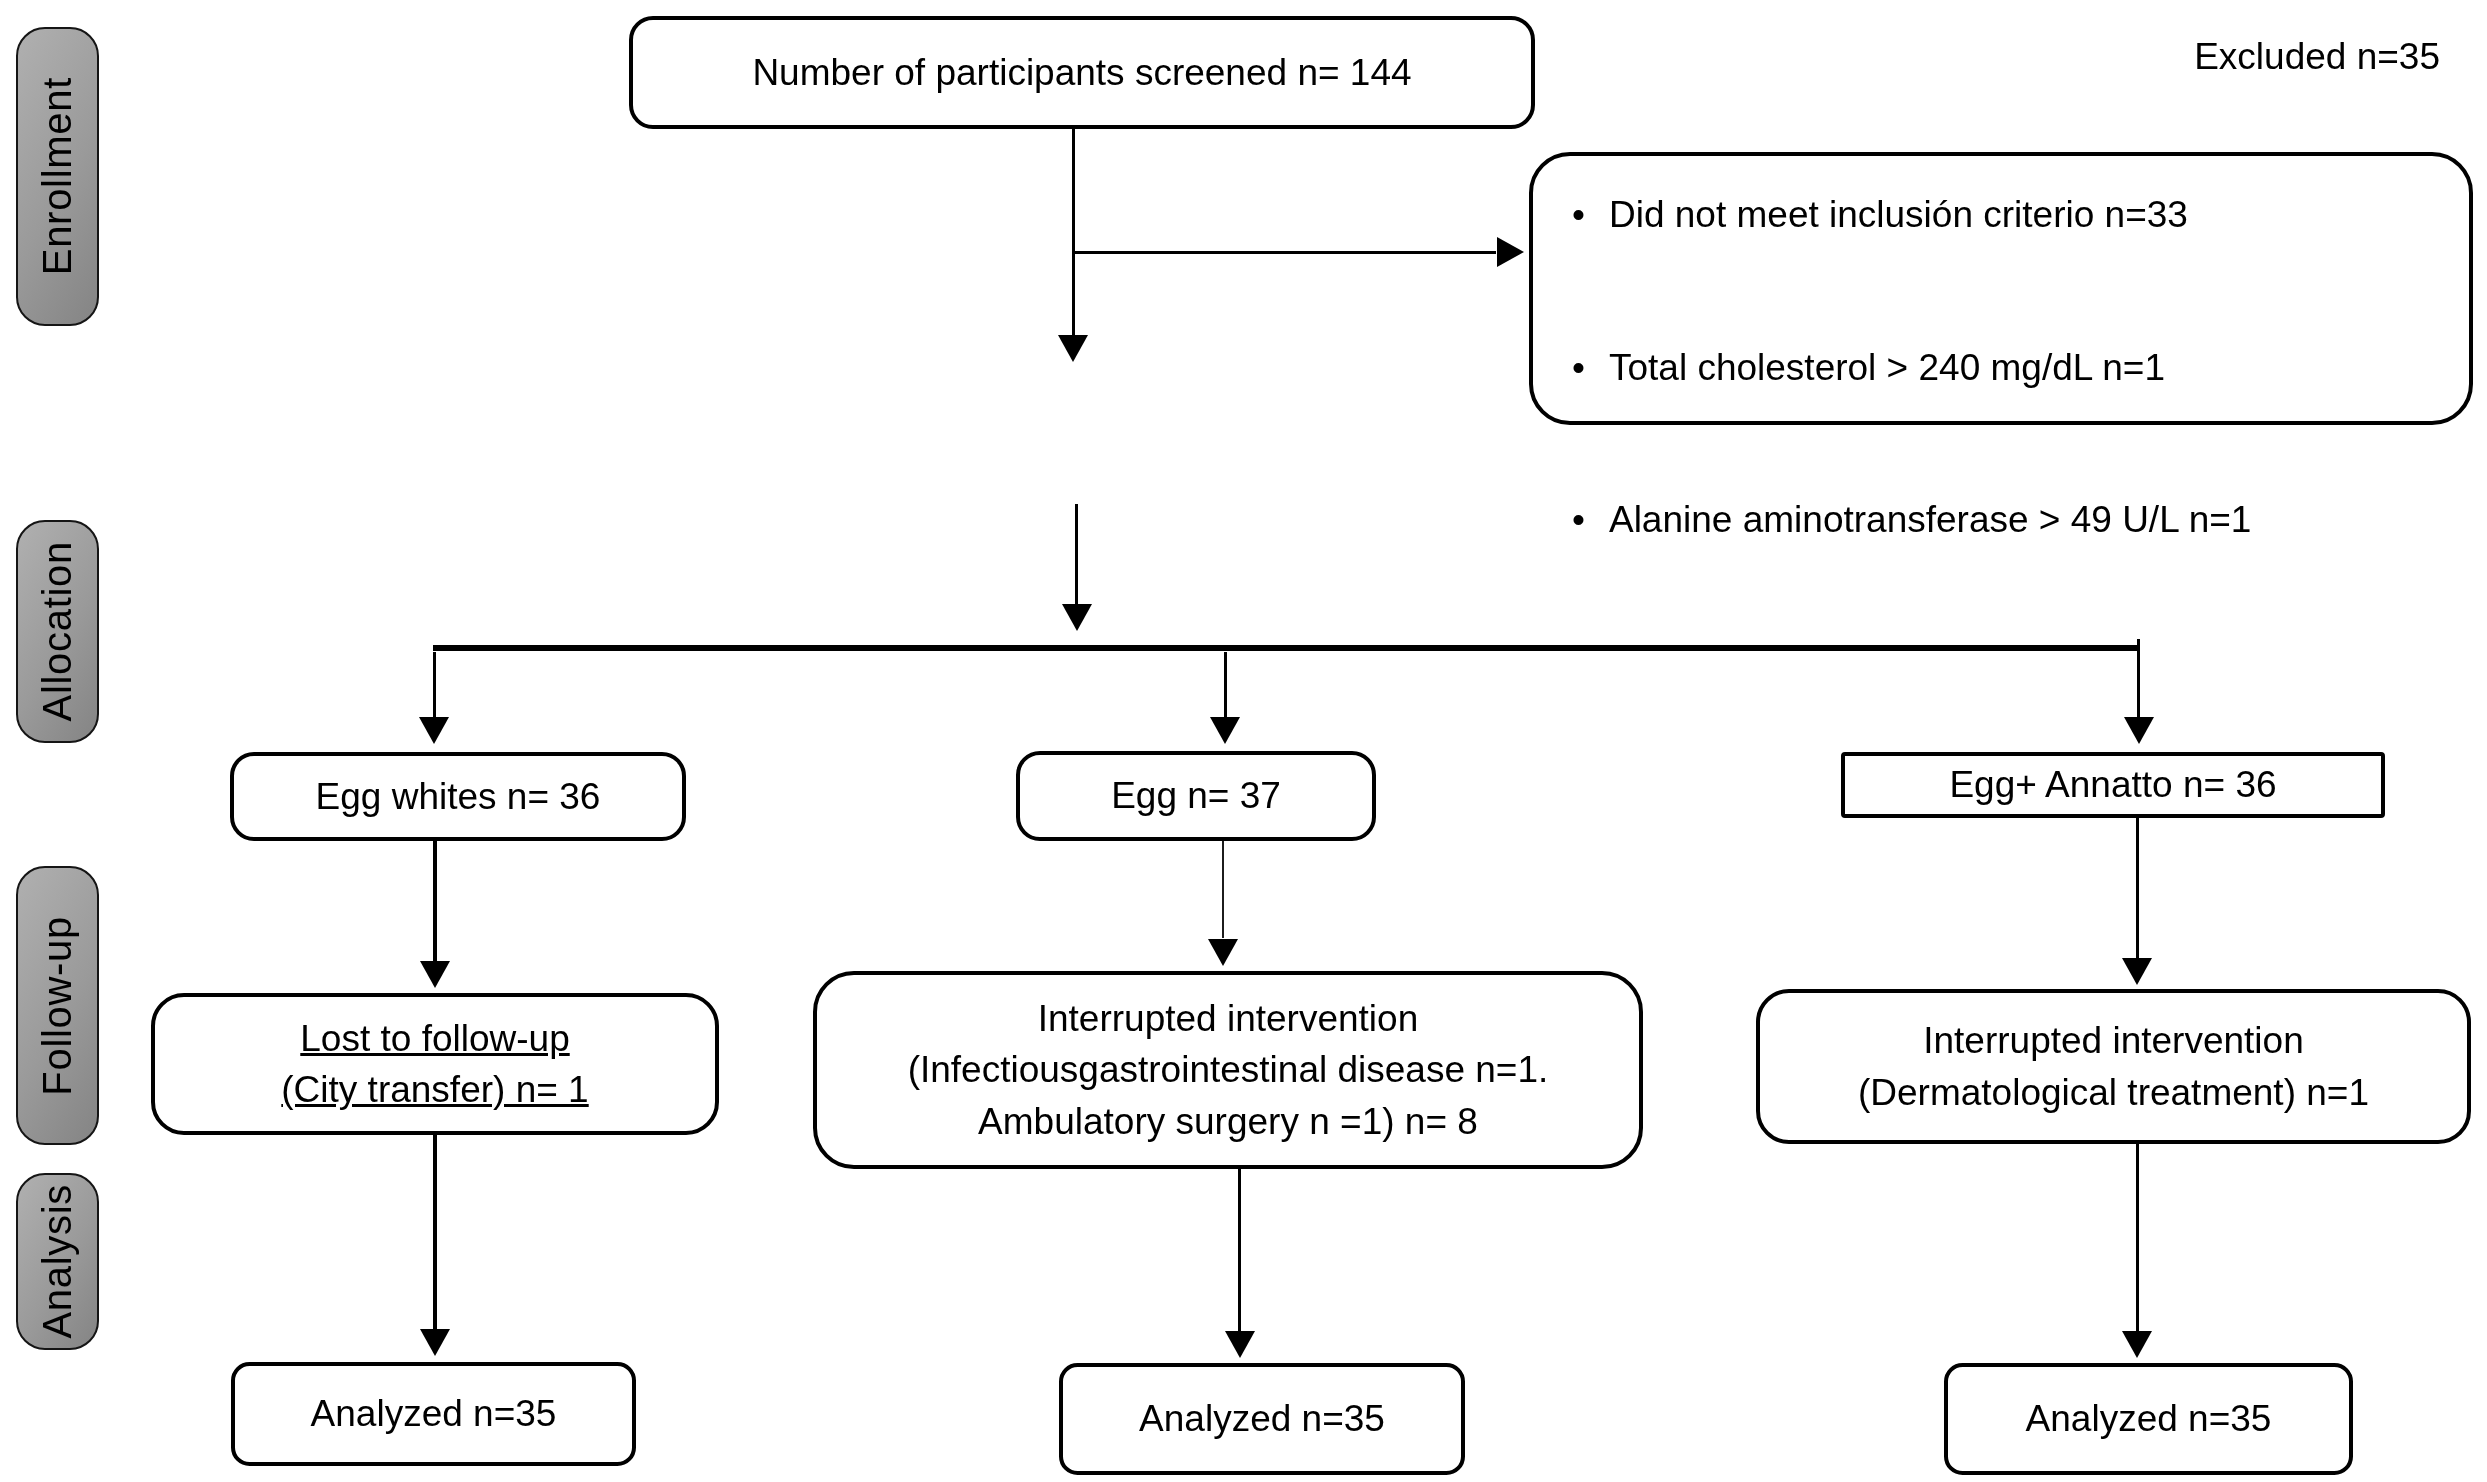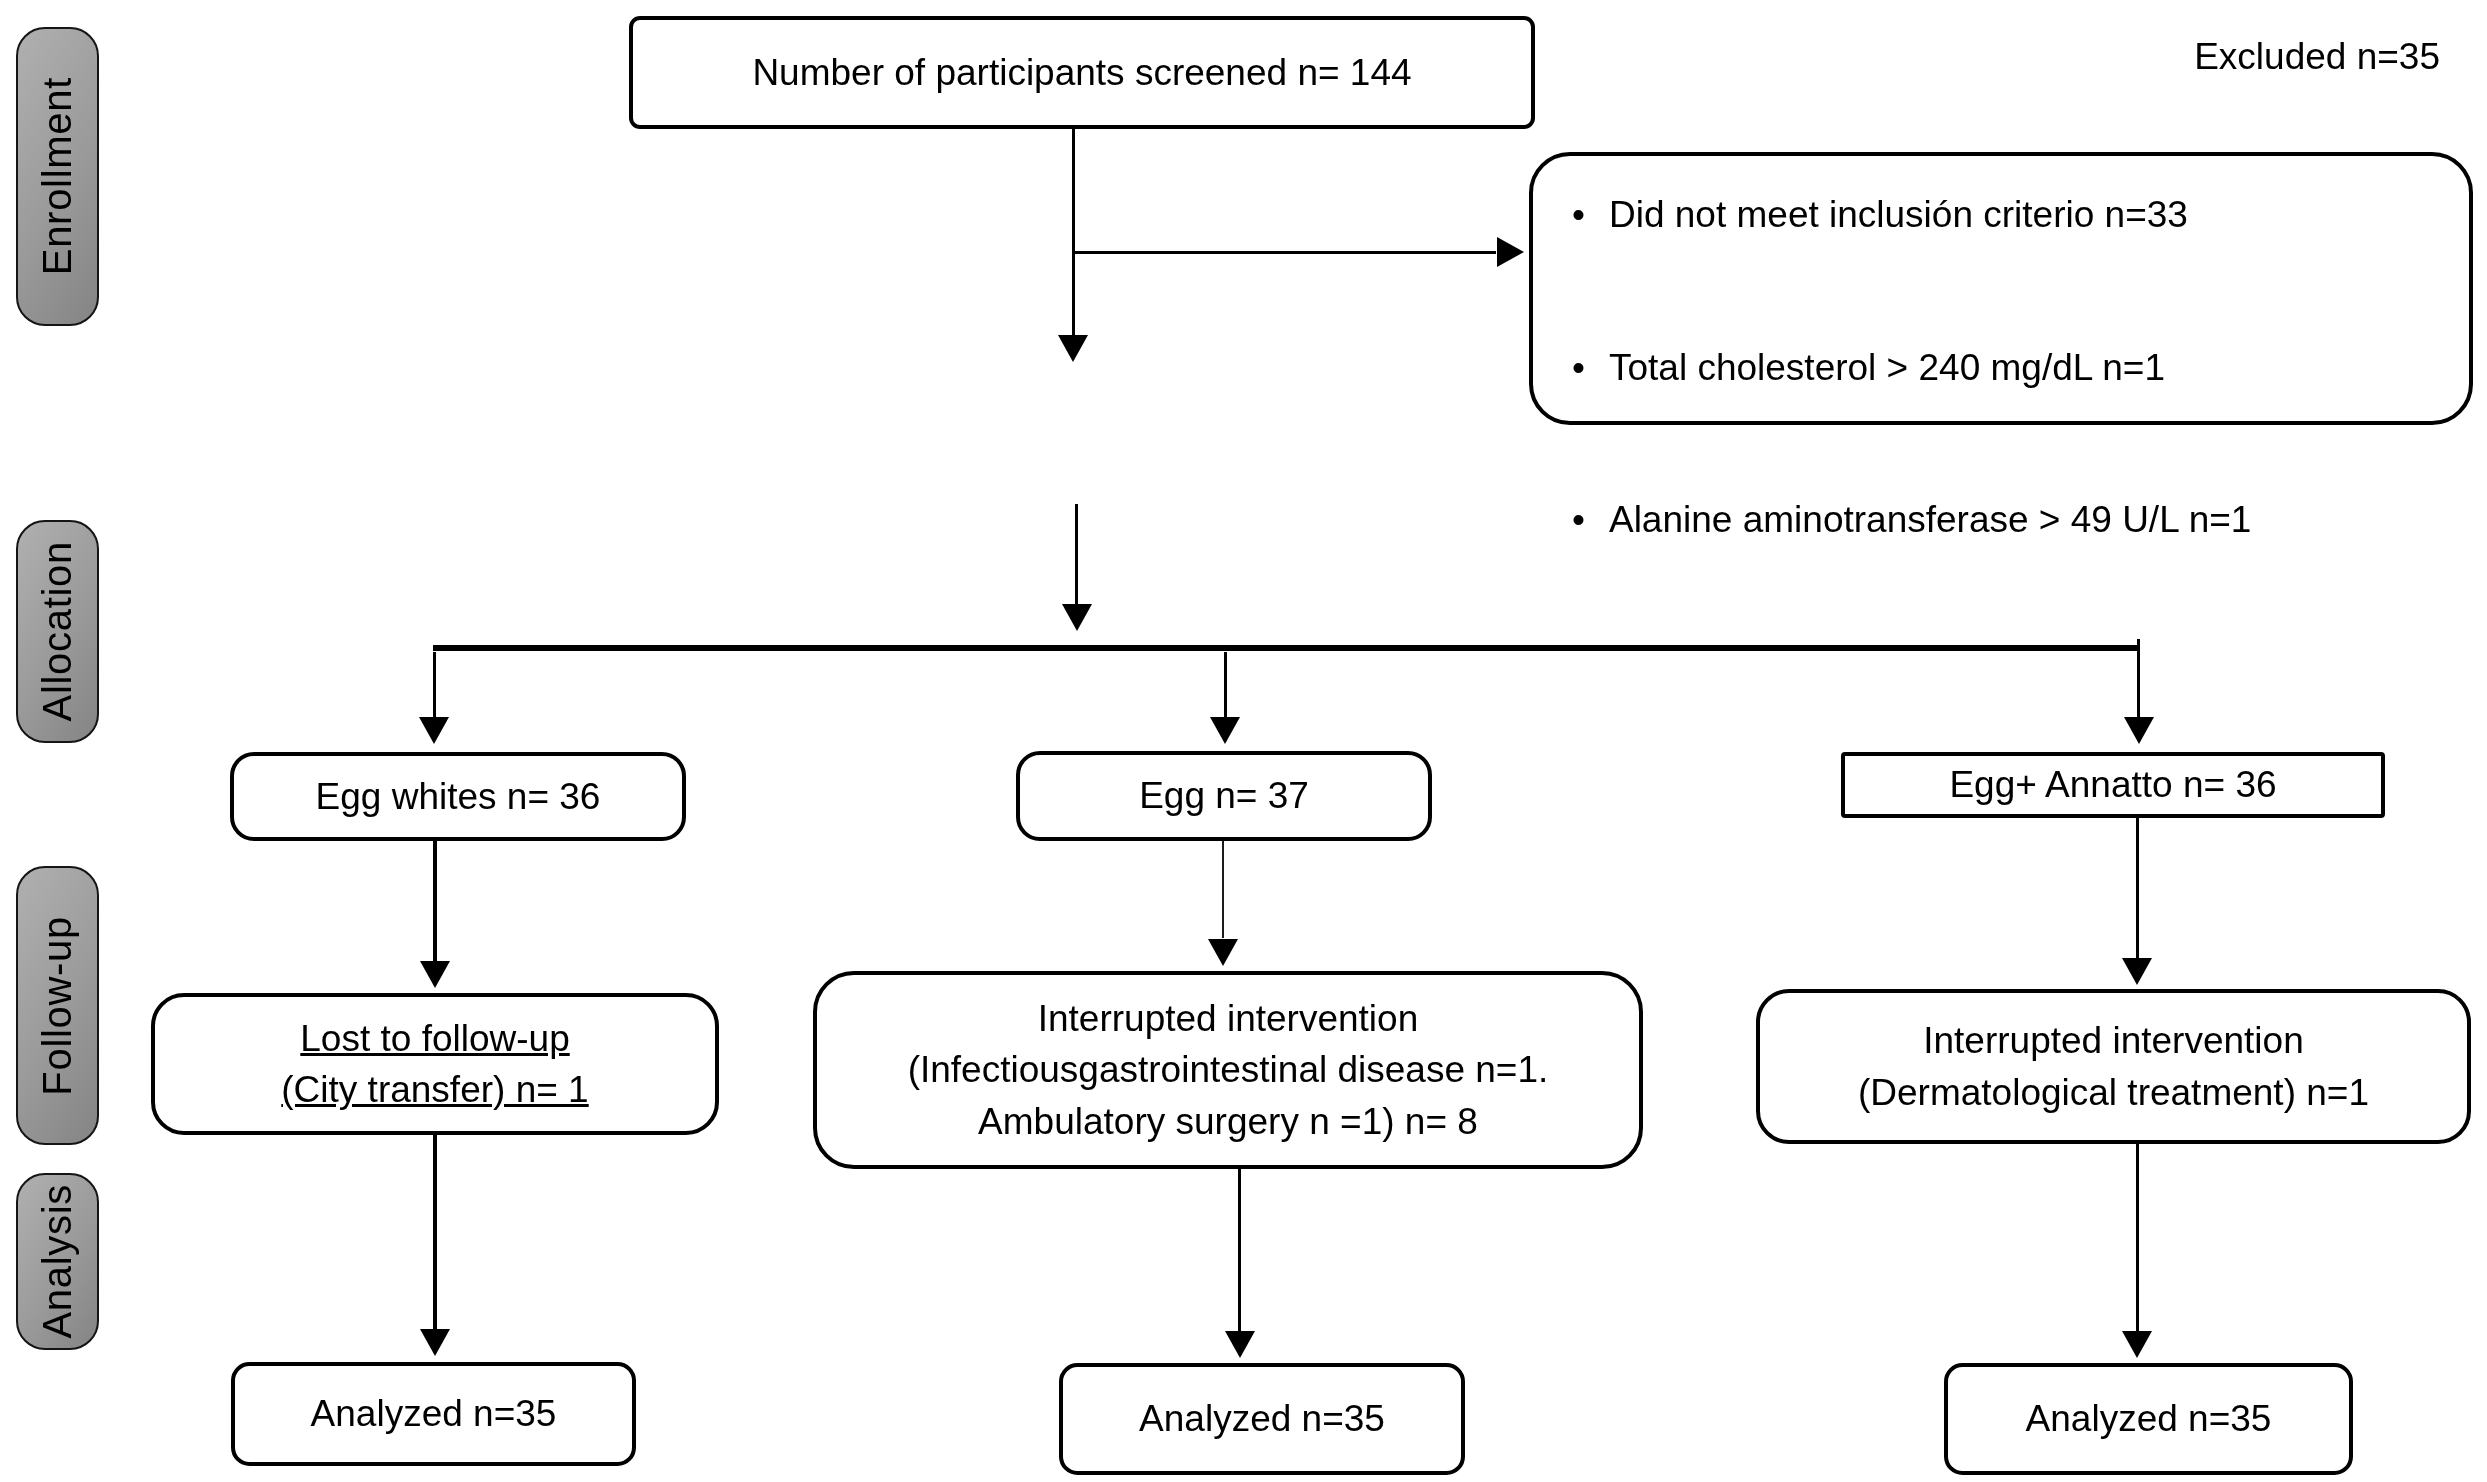--- a/index.html
+++ b/index.html
@@ -85,21 +85,21 @@
   <div class="stage" style="left:15.7px; top:520px; width:83px; height:223px;">
     <span>Allocation</span>
   </div>
   <div class="stage" style="left:15.7px; top:866px; width:83px; height:279px;">
     <span>Follow-up</span>
   </div>
   <div class="stage" style="left:15.7px; top:1173px; width:83px; height:177px;">
     <span>Analysis</span>
   </div>
 
-  <div class="node" style="left:629px; top:15.7px; width:906px; height:113px;border-radius:11px;">
+  <div class="node" style="left:629px; top:15.7px; width:906px; height:113px;">
     <div>Number of participants screened n= 144</div>
   </div>
 
   <div class="node r-large" style="left:1529px; top:152px; width:944px; height:273px;">
     <div class="excluded-inner">
       <div class="excluded-title">Excluded n=35</div>
       <div class="bullet-row">
         <span class="bullet-dot">•</span>
         <span class="bullet-text">Did not meet inclusión criterio n=33</span>
       </div>
@@ -111,21 +111,21 @@
         <span class="bullet-dot">•</span>
         <span class="bullet-text">Alanine aminotransferase &gt; 49 U/L n=1</span>
       </div>
     </div>
   </div>
 
 
   <div class="node" style="left:230px; top:752px; width:456px; height:89px;">
     <div>Egg whites n= 36</div>
   </div>
-  <div class="node" style="left:1016px; top:751px; width:416px; height:90px;">
+  <div class="node" style="left:1016px; top:751px; width:360px; height:90px;">
     <div>Egg n= 37</div>
   </div>
   <div class="node" style="left:1841px; top:752px; width:544px; height:66px; border-radius:4px;">
     <div>Egg+ Annatto n= 36</div>
   </div>
 
   <div class="node r-med" style="left:151px; top:993px; width:568px; height:142px;text-decoration:underline;">
     <div>Lost to follow-up</div>
     <div>(City transfer) n= 1</div>
   </div>

